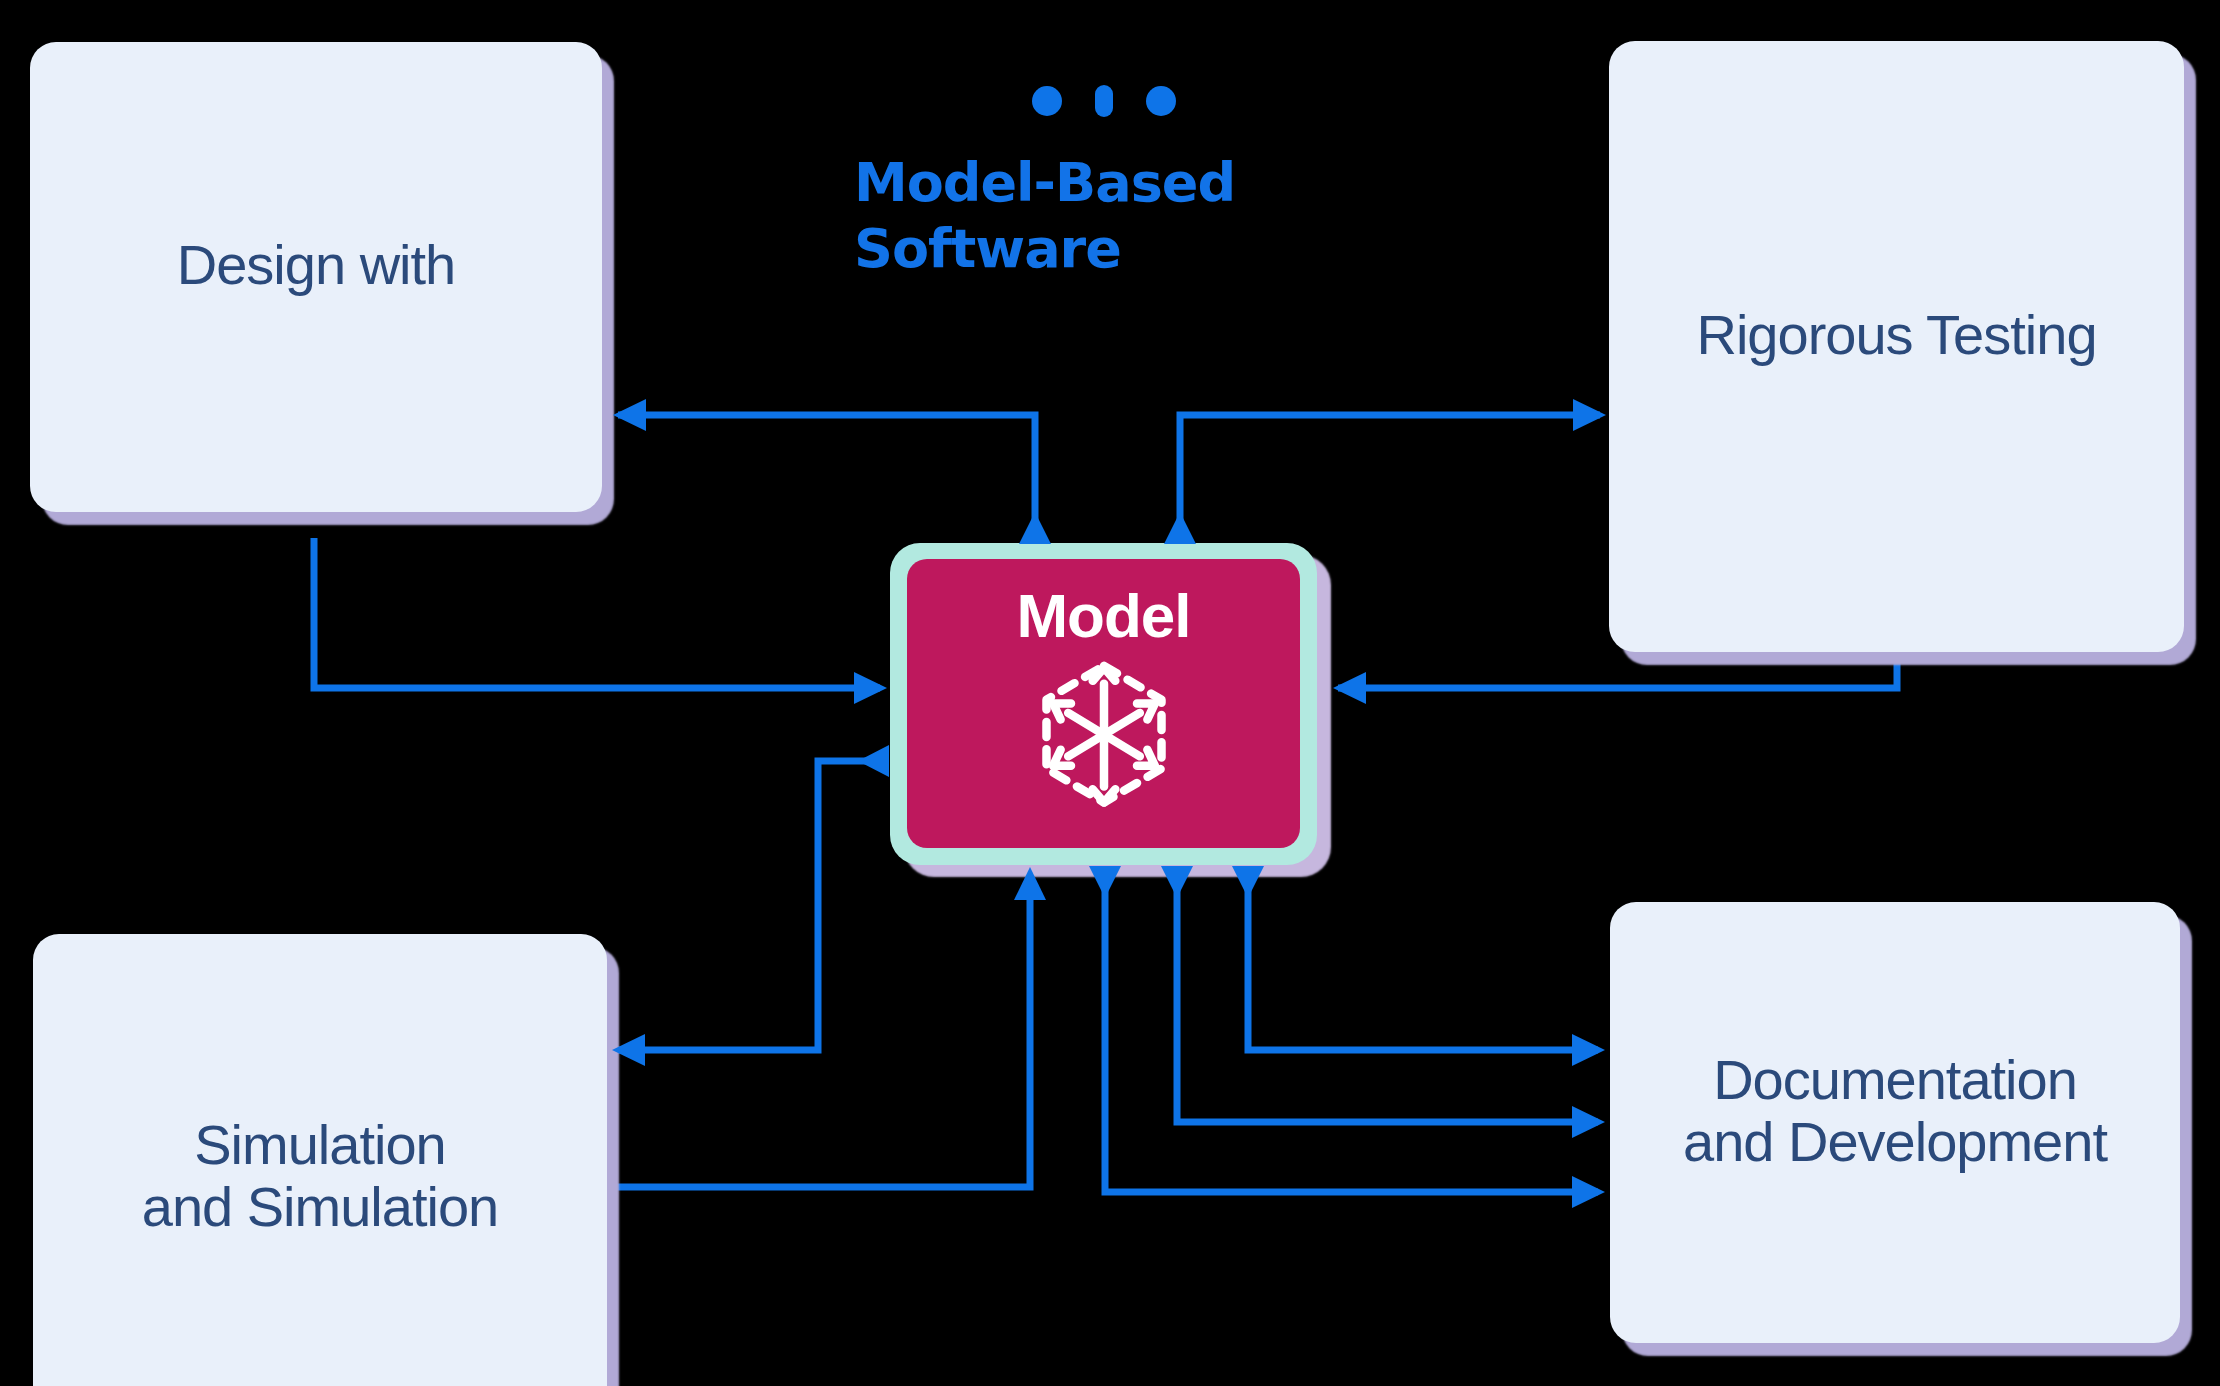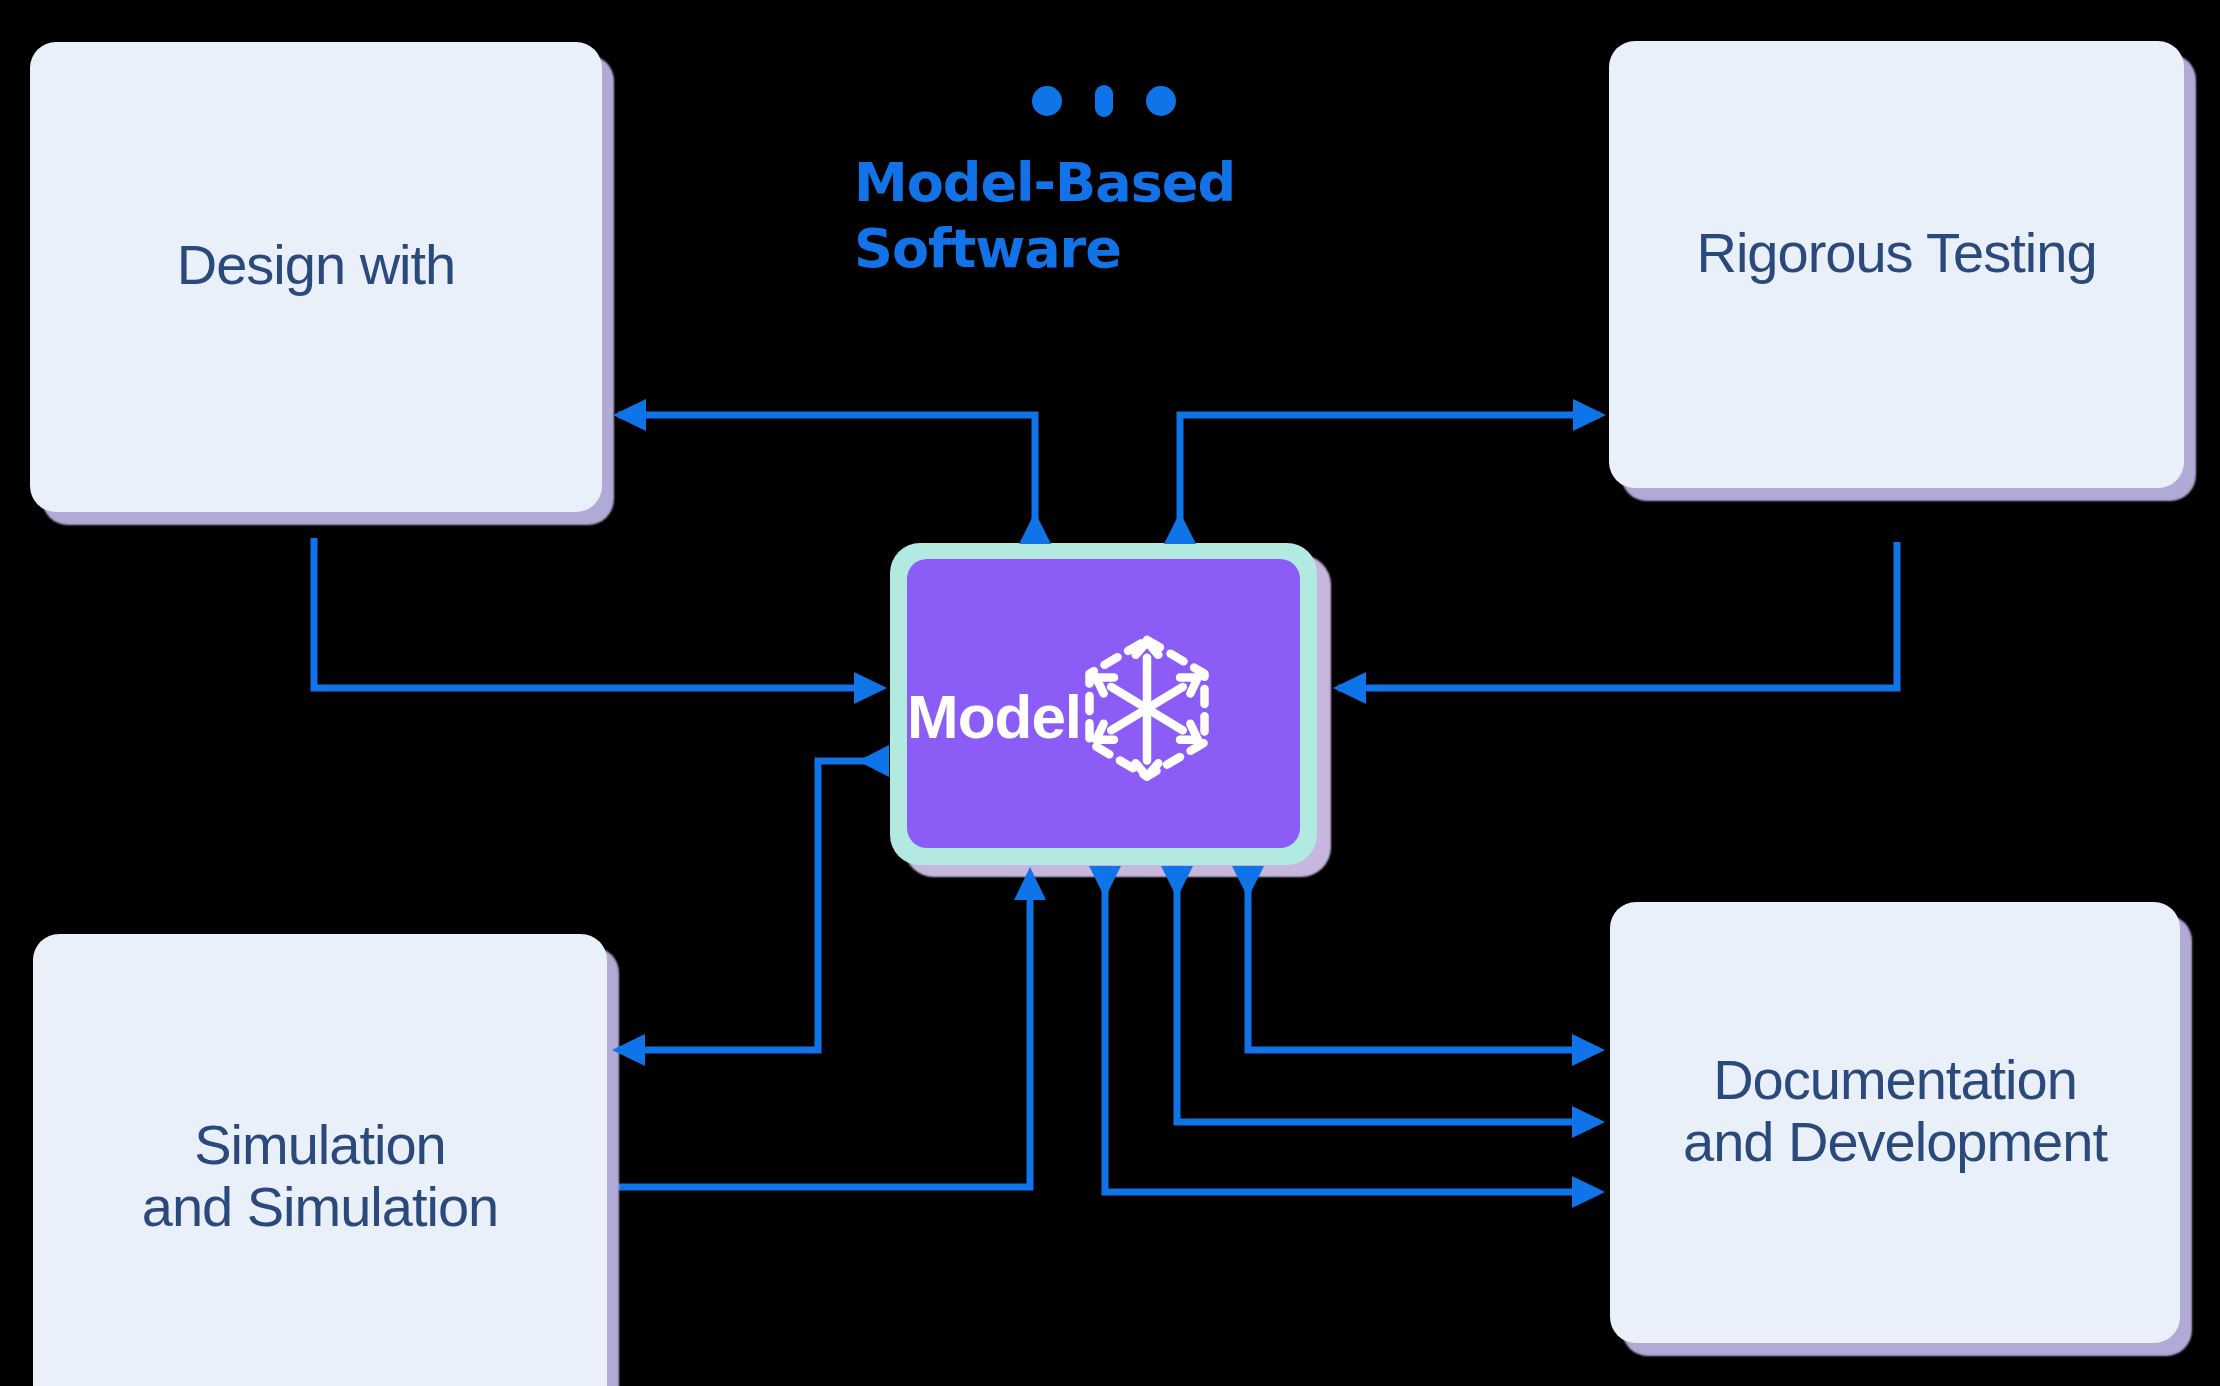--- a/index.html
+++ b/index.html
@@ -18,33 +18,33 @@
     position:absolute;z-index:2;background:#e9f0fa;border-radius:26px;
     box-shadow:12px 13px 2px #b1a9d6;
     display:flex;align-items:center;justify-content:center;text-align:center;
   }
   .node .lbl{
     color:#2b4a7b;font-size:56px;line-height:62px;font-weight:500;letter-spacing:-1px;
     transform:translateY(-12px);
   }
   .node .lbl span{display:block;}
   .node-design{left:30px;top:42px;width:572px;height:470px;}
-  .node-testing{left:1609px;top:41px;width:575px;height:447px;}
+  .node-testing{left:1609px;top:41px;width:575px;height:611px;}
   .node-simulation{left:33px;top:934px;width:574px;height:507px;}
   .node-documentation{left:1610px;top:902px;width:570px;height:441px;}
 
   
   .model-outer{
     position:absolute;z-index:3;left:890px;top:543px;width:427px;height:322px;
     background:#b2e9e0;border-radius:30px;box-shadow:14px 12px 2px #c6b7de;
   }
   .model-inner{
     position:absolute;left:17px;top:16px;right:17px;bottom:17px;
-    background:#8b5cf6;border-radius:20px;
-    display:flex;flex-direction:row;align-items:center;
+    background:#be185d;border-radius:20px;
+    display:flex;flex-direction:column;align-items:center;
   }
   .model-label{
     margin-top:26px;color:#ffffff;font-size:62px;line-height:1;font-weight:600;letter-spacing:-1px;
   }
   .model-icon{margin-top:14px;width:132px;height:151px;}
 
   
   .ellipsis{position:absolute;z-index:2;left:1032px;top:85px;display:flex;align-items:center;gap:33px;}
   .dot{width:30px;height:30px;border-radius:50%;background:#0e74e8;}
   .bar{width:18px;height:32px;border-radius:9px;background:#0e74e8;}

